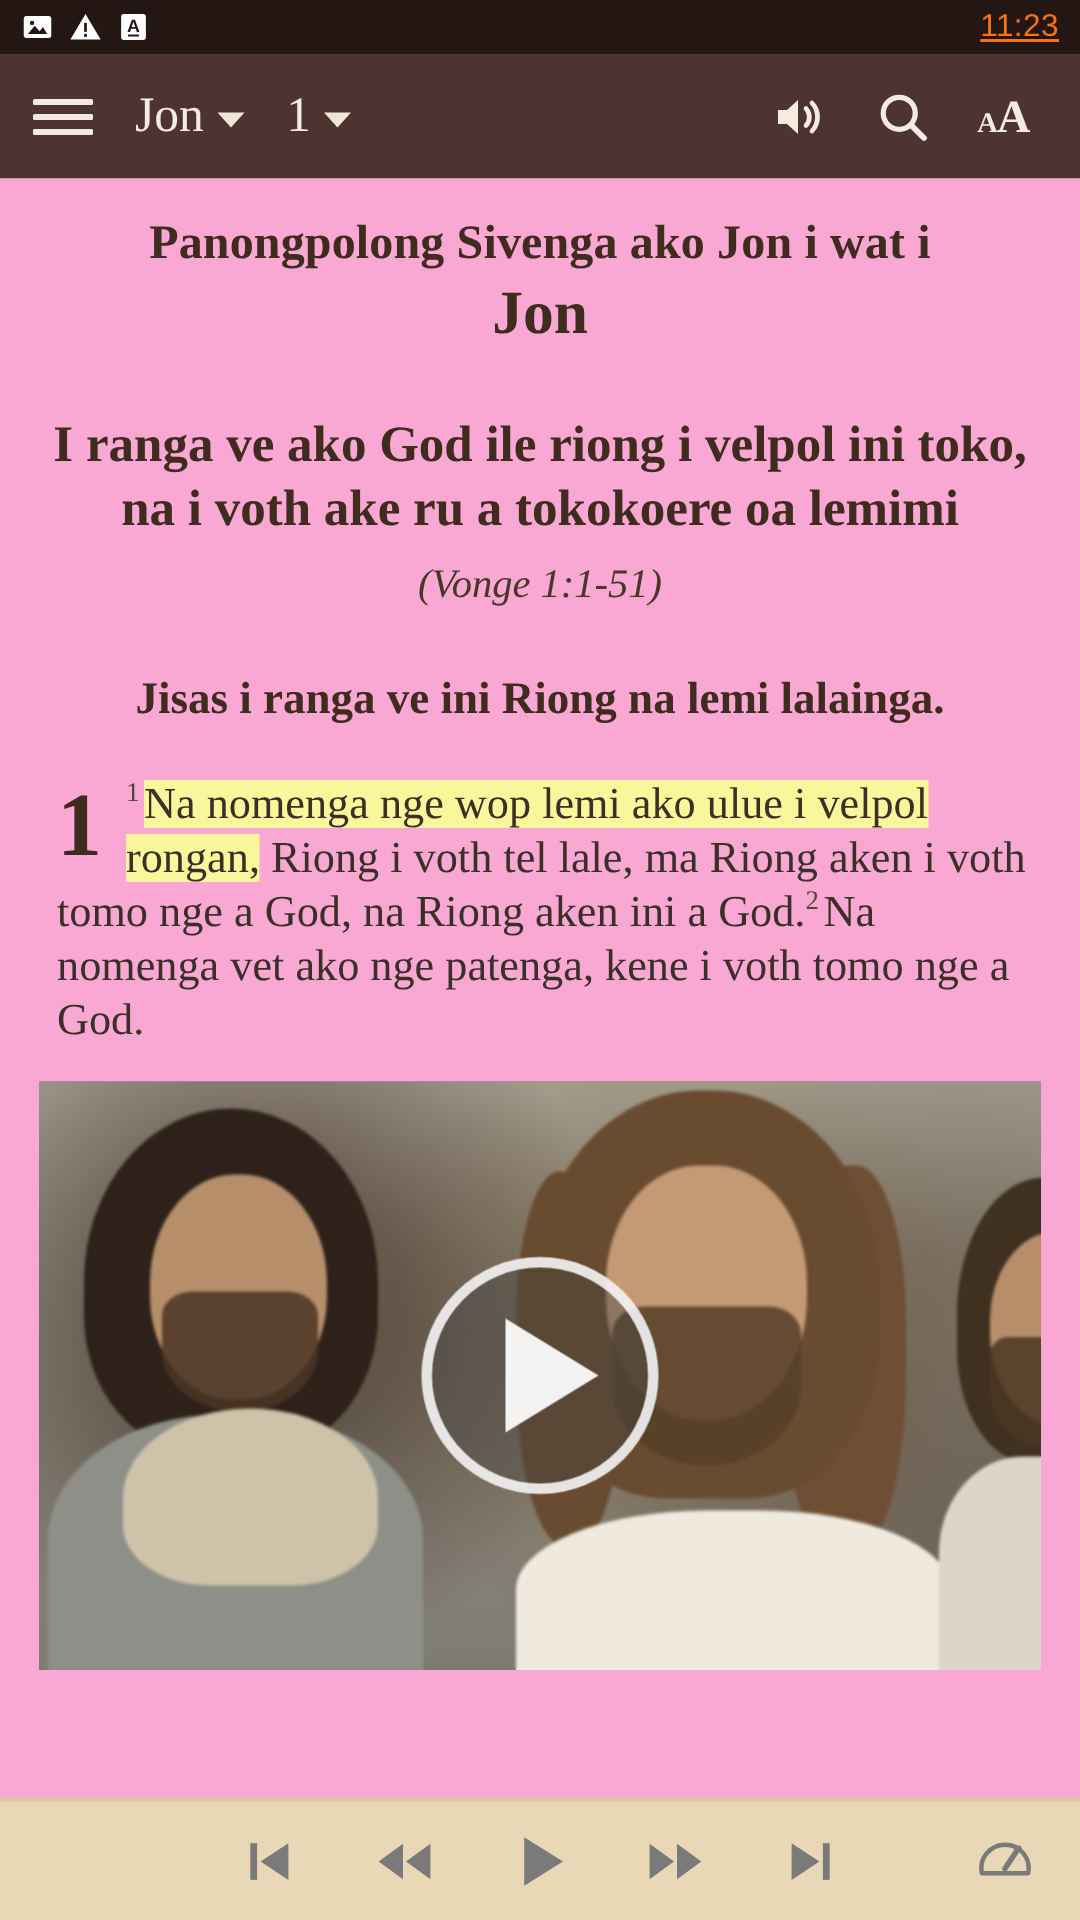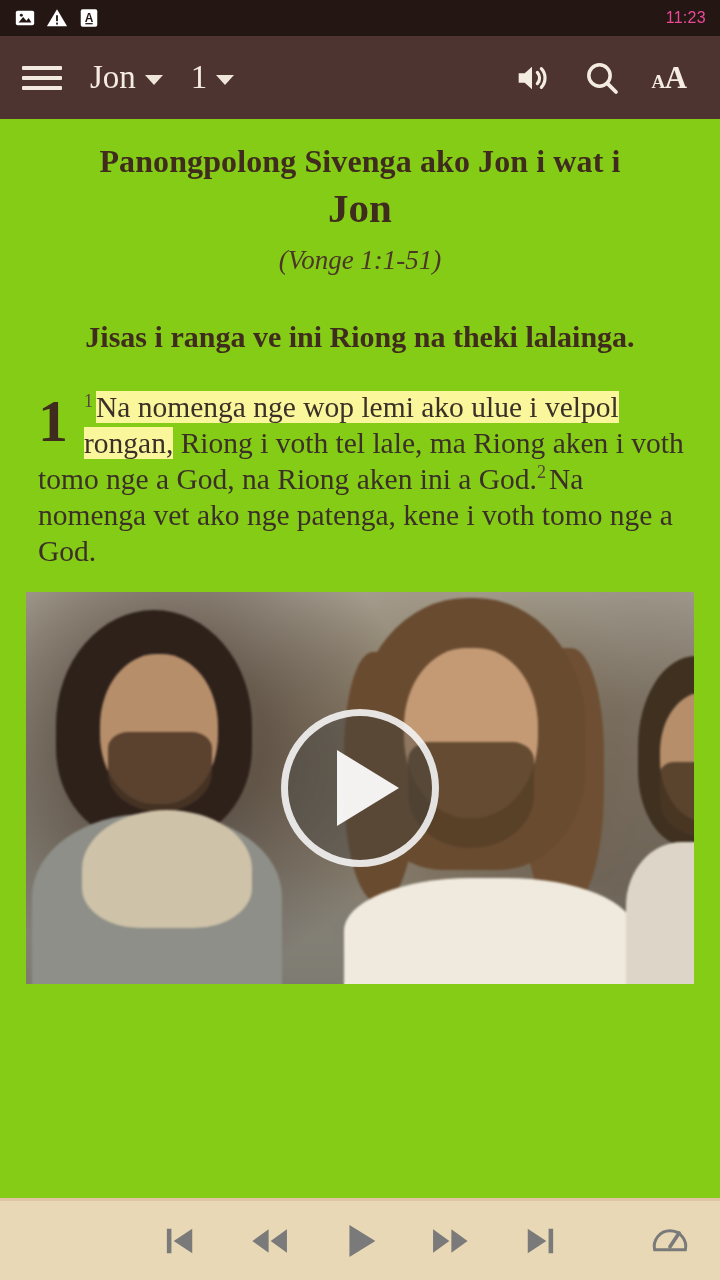--- a/index.html
+++ b/index.html
@@ -30,24 +30,25 @@
     display:flex;
     align-items:center;
     padding:0 14px;
     color:#ffffff;
   }
   .status-icons { display:flex; align-items:center; gap:10px; }
   .si { width:22px; height:22px; display:block; }
   .status-spacer { flex:1 1 auto; }
   .status-clock {
     font-family:"Liberation Sans", sans-serif;
-    font-size:16px;
+    font-size:21px;
     letter-spacing:.3px;
-    color:#ec4899;
+    color:#f97316;
     font-weight:400;
+    text-decoration:underline;
   }
 
   
   .toolbar {
     height:83px;
     flex:0 0 83px;
     background:#4e3430;
     display:flex;
     align-items:center;
     padding:0 20px 0 22px;
@@ -87,21 +88,21 @@
     cursor:pointer;
     margin-left:14px;
   }
   .tb-icon svg { display:block; }
 
   
   .content {
     flex:1 1 auto;
     overflow:hidden;
     position:relative;
-    background:#84cc16;
+    background:#f9a8d4;
   }
 
   .doc {
     padding:0 18px;
   }
 
   .book-intro {
     text-align:center;
     font-weight:bold;
     color:#3f2c1e;
@@ -347,23 +348,24 @@
       </span>
     </div>
   </div>
 
   <div class="content">
     <div class="doc">
 
       <div class="book-intro">Panongpolong Sivenga ako Jon i wat i</div>
       <div class="book-title">Jon</div>
 
+      <div class="section-heading">I ranga ve ako God ile riong i velpol ini toko, na i voth ake ru a tokokoere oa lemimi</div>
       <div class="section-ref">(Vonge 1:1-51)</div>
 
-      <div class="sub-heading">Jisas i ranga ve ini Riong na theki lalainga.</div>
+      <div class="sub-heading">Jisas i ranga ve ini Riong na lemi lalainga.</div>
 
       <div class="verse-block">
         <span class="chapter-num">1</span><span class="vnum">1</span><span class="hl">Na nomenga nge wop lemi ako ulue i velpol rongan,</span><span> Riong i voth tel lale, ma Riong aken i voth tomo nge a God, na Riong aken ini a God.</span><span class="vnum">2</span><span>Na nomenga vet ako nge patenga, kene i voth tomo nge a God.</span>
       </div>
 
       <div class="video-wrap">
         <div class="video-img">
           <div class="fig f1-hair"></div>
           <div class="fig f1-face"></div>
           <div class="fig f1-beard"></div>

